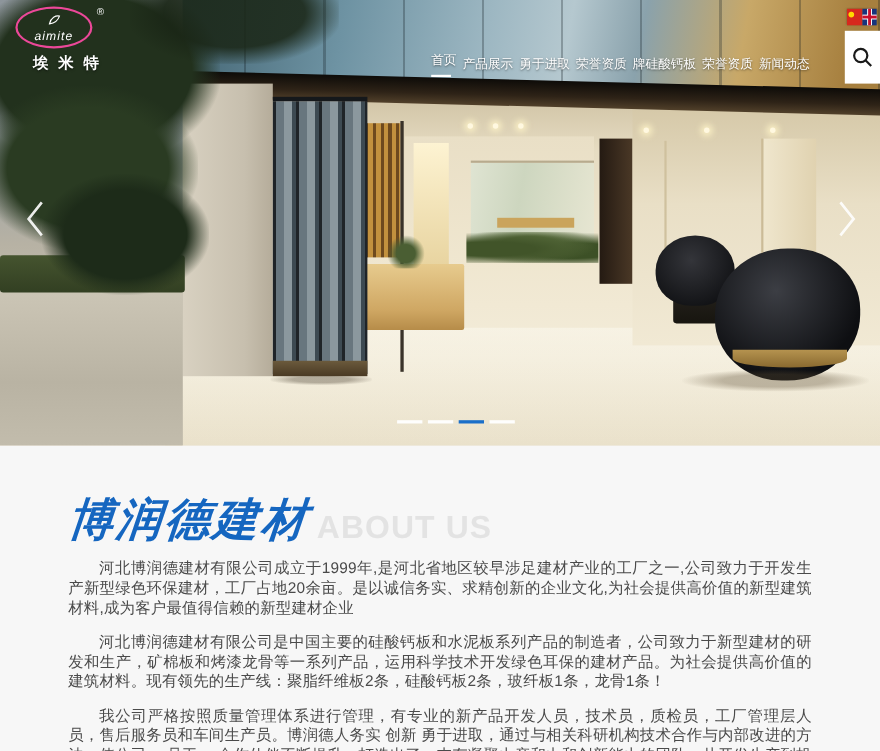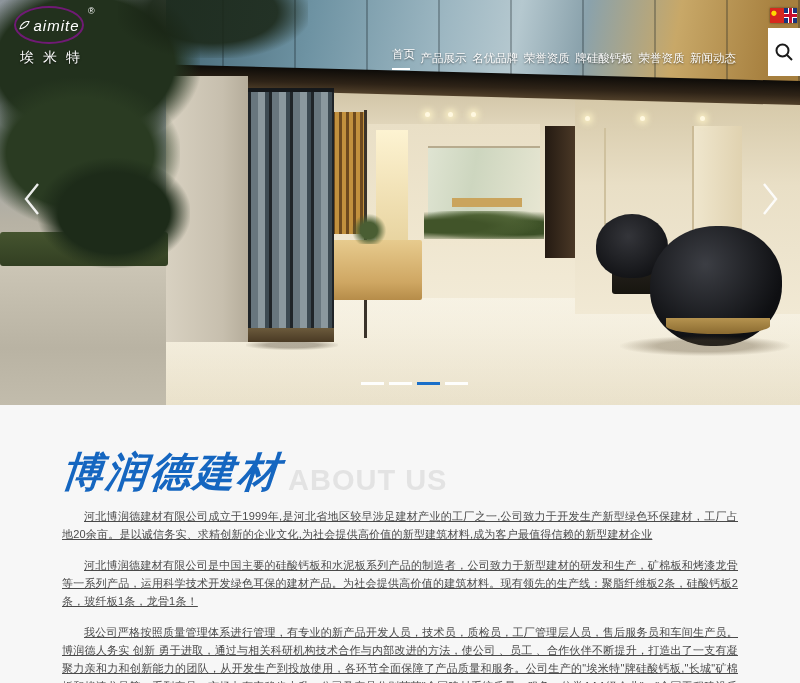--- a/index.html
+++ b/index.html
@@ -85,25 +85,25 @@
     background: radial-gradient(ellipse, #2a3b22 52%, rgba(42,59,34,0) 72%); }
   .ph-tree3 { left:38px; top:158px; width:152px; height:110px;
     background: radial-gradient(ellipse, #1d2b19 52%, rgba(29,43,25,0) 72%); }
   .ph-overhang { left:118px; top:-34px; width:190px; height:92px;
     background: radial-gradient(ellipse, rgba(26,38,22,.88) 48%, rgba(26,38,22,0) 74%); }
 
   
   .site-header { position:absolute; left:0; top:0; width:800px; height:86px; z-index:20; }
   .logo { position:absolute; left:14px; top:6px; width:100px; cursor:pointer; text-decoration:none; }
   .logo-oval { display:flex; align-items:center; justify-content:center; gap:2px;
-    width:70px; height:38px; border:2px solid #701a75; border-radius:50%;
-    color:#fff; font-size:15px; font-style:italic; letter-spacing:1px; }
+    width:70px; height:38px; border:2px solid #ec4899; border-radius:50%;
+    color:#fff; font-size:11px; font-style:italic; letter-spacing:1px;flex-direction:column; }
   .logo-reg { position:absolute; left:74px; top:0; color:#fff; font-size:9px; }
-  .logo-sub { display:block; margin-top:5px; margin-left:6px; color:#fff; font-size:14px;
-    font-weight:normal; letter-spacing:9px; text-shadow:0 1px 2px rgba(0,0,0,.65); white-space:nowrap; }
+  .logo-sub { display:block; margin-top:5px; margin-left:16px; color:#fff; font-size:14px;
+    font-weight:bold; letter-spacing:9px; text-shadow:0 1px 2px rgba(0,0,0,.65); white-space:nowrap; }
   .company { position:absolute; left:100px; top:31px; color:#fff; font-size:21px; font-weight:bold;
     letter-spacing:1.5px; text-shadow:0 1px 3px rgba(0,0,0,.5); white-space:nowrap; }
   .main-nav { position:absolute; left:392px; right:64px; top:47px;
     display:flex; justify-content:space-between; align-items:center; }
   .nav-item { color:#fff; font-size:11.5px; text-decoration:none; white-space:nowrap;
     text-shadow:0 1px 2px rgba(0,0,0,.55); cursor:pointer; }
   .nav-item.active::after { content:""; display:block; width:18px; height:2px; background:#fff; margin-top:6px; }
   .search-btn { position:absolute; right:0; top:28px; width:32px; height:48px; background:#fff;
     border:none; display:flex; align-items:center; justify-content:center; cursor:pointer; }
   .flag { position:absolute; right:3px; top:8px; width:27px; height:15px; display:flex;
@@ -126,22 +126,22 @@
   .dot { width:23px; height:3px; margin:0 2.5px; background:rgba(255,255,255,.95); cursor:pointer; }
   .dot.active { background:#1a6fc9; }
 
   
   .about { width:800px; height:278px; background:#f7f7f7; padding:30px 62px 0; }
   .about-head { display:flex; align-items:flex-end; height:60px; margin-bottom:12px; }
   .about-title-zh { font-family:"DejaVu Serif", serif; font-style:italic; font-weight:bold;
     font-size:41px; line-height:1.1; color:#1566c0; letter-spacing:3px; transform:skewX(-5deg); }
   .about-title-en { font-size:29px; font-weight:bold; color:#e3e3e3; letter-spacing:1px;
     margin-left:6px; line-height:1; }
-  .about-text p { font-size:11px; line-height:18px; color:#4a4a4a; text-indent:2em;
-    margin-bottom:13px; letter-spacing:.2px; text-align:justify;text-decoration:underline; }
+  .about-text p { font-size:14px; line-height:18px; color:#4a4a4a; text-indent:2em;
+    margin-bottom:13px; letter-spacing:.2px; text-align:justify; }
 </style>
 </head>
 <body>
 
 <section class="hero">
 
   <div class="ph-interior"></div>
   <div class="ph-floor-sheen"></div>
   <div class="ph-slatwall"></div>
   <div class="ph-frame-line"></div>
@@ -189,21 +189,21 @@
           <path d="M3 15 C5 6, 12 3, 17 4 C15 10, 10 14, 3 15 Z" fill="none" stroke="#fff" stroke-width="1.6"></path>
         </svg>
         <span>aimite</span>
       </span>
       <span class="logo-reg">®</span>
       <span class="logo-sub">埃米特</span>
     </a>
     <nav class="main-nav">
       <a class="nav-item active">首页</a>
       <a class="nav-item">产品展示</a>
-      <a class="nav-item">名优品牌</a>
+      <a class="nav-item">勇于进取</a>
       <a class="nav-item">荣誉资质</a>
       <a class="nav-item">牌硅酸钙板</a>
       <a class="nav-item">荣誉资质</a>
       <a class="nav-item">新闻动态</a>
     </nav>
     <span class="flag">
       <span class="flag-cn"></span>
       <span class="flag-uk"></span>
     </span>
     <button class="search-btn">

